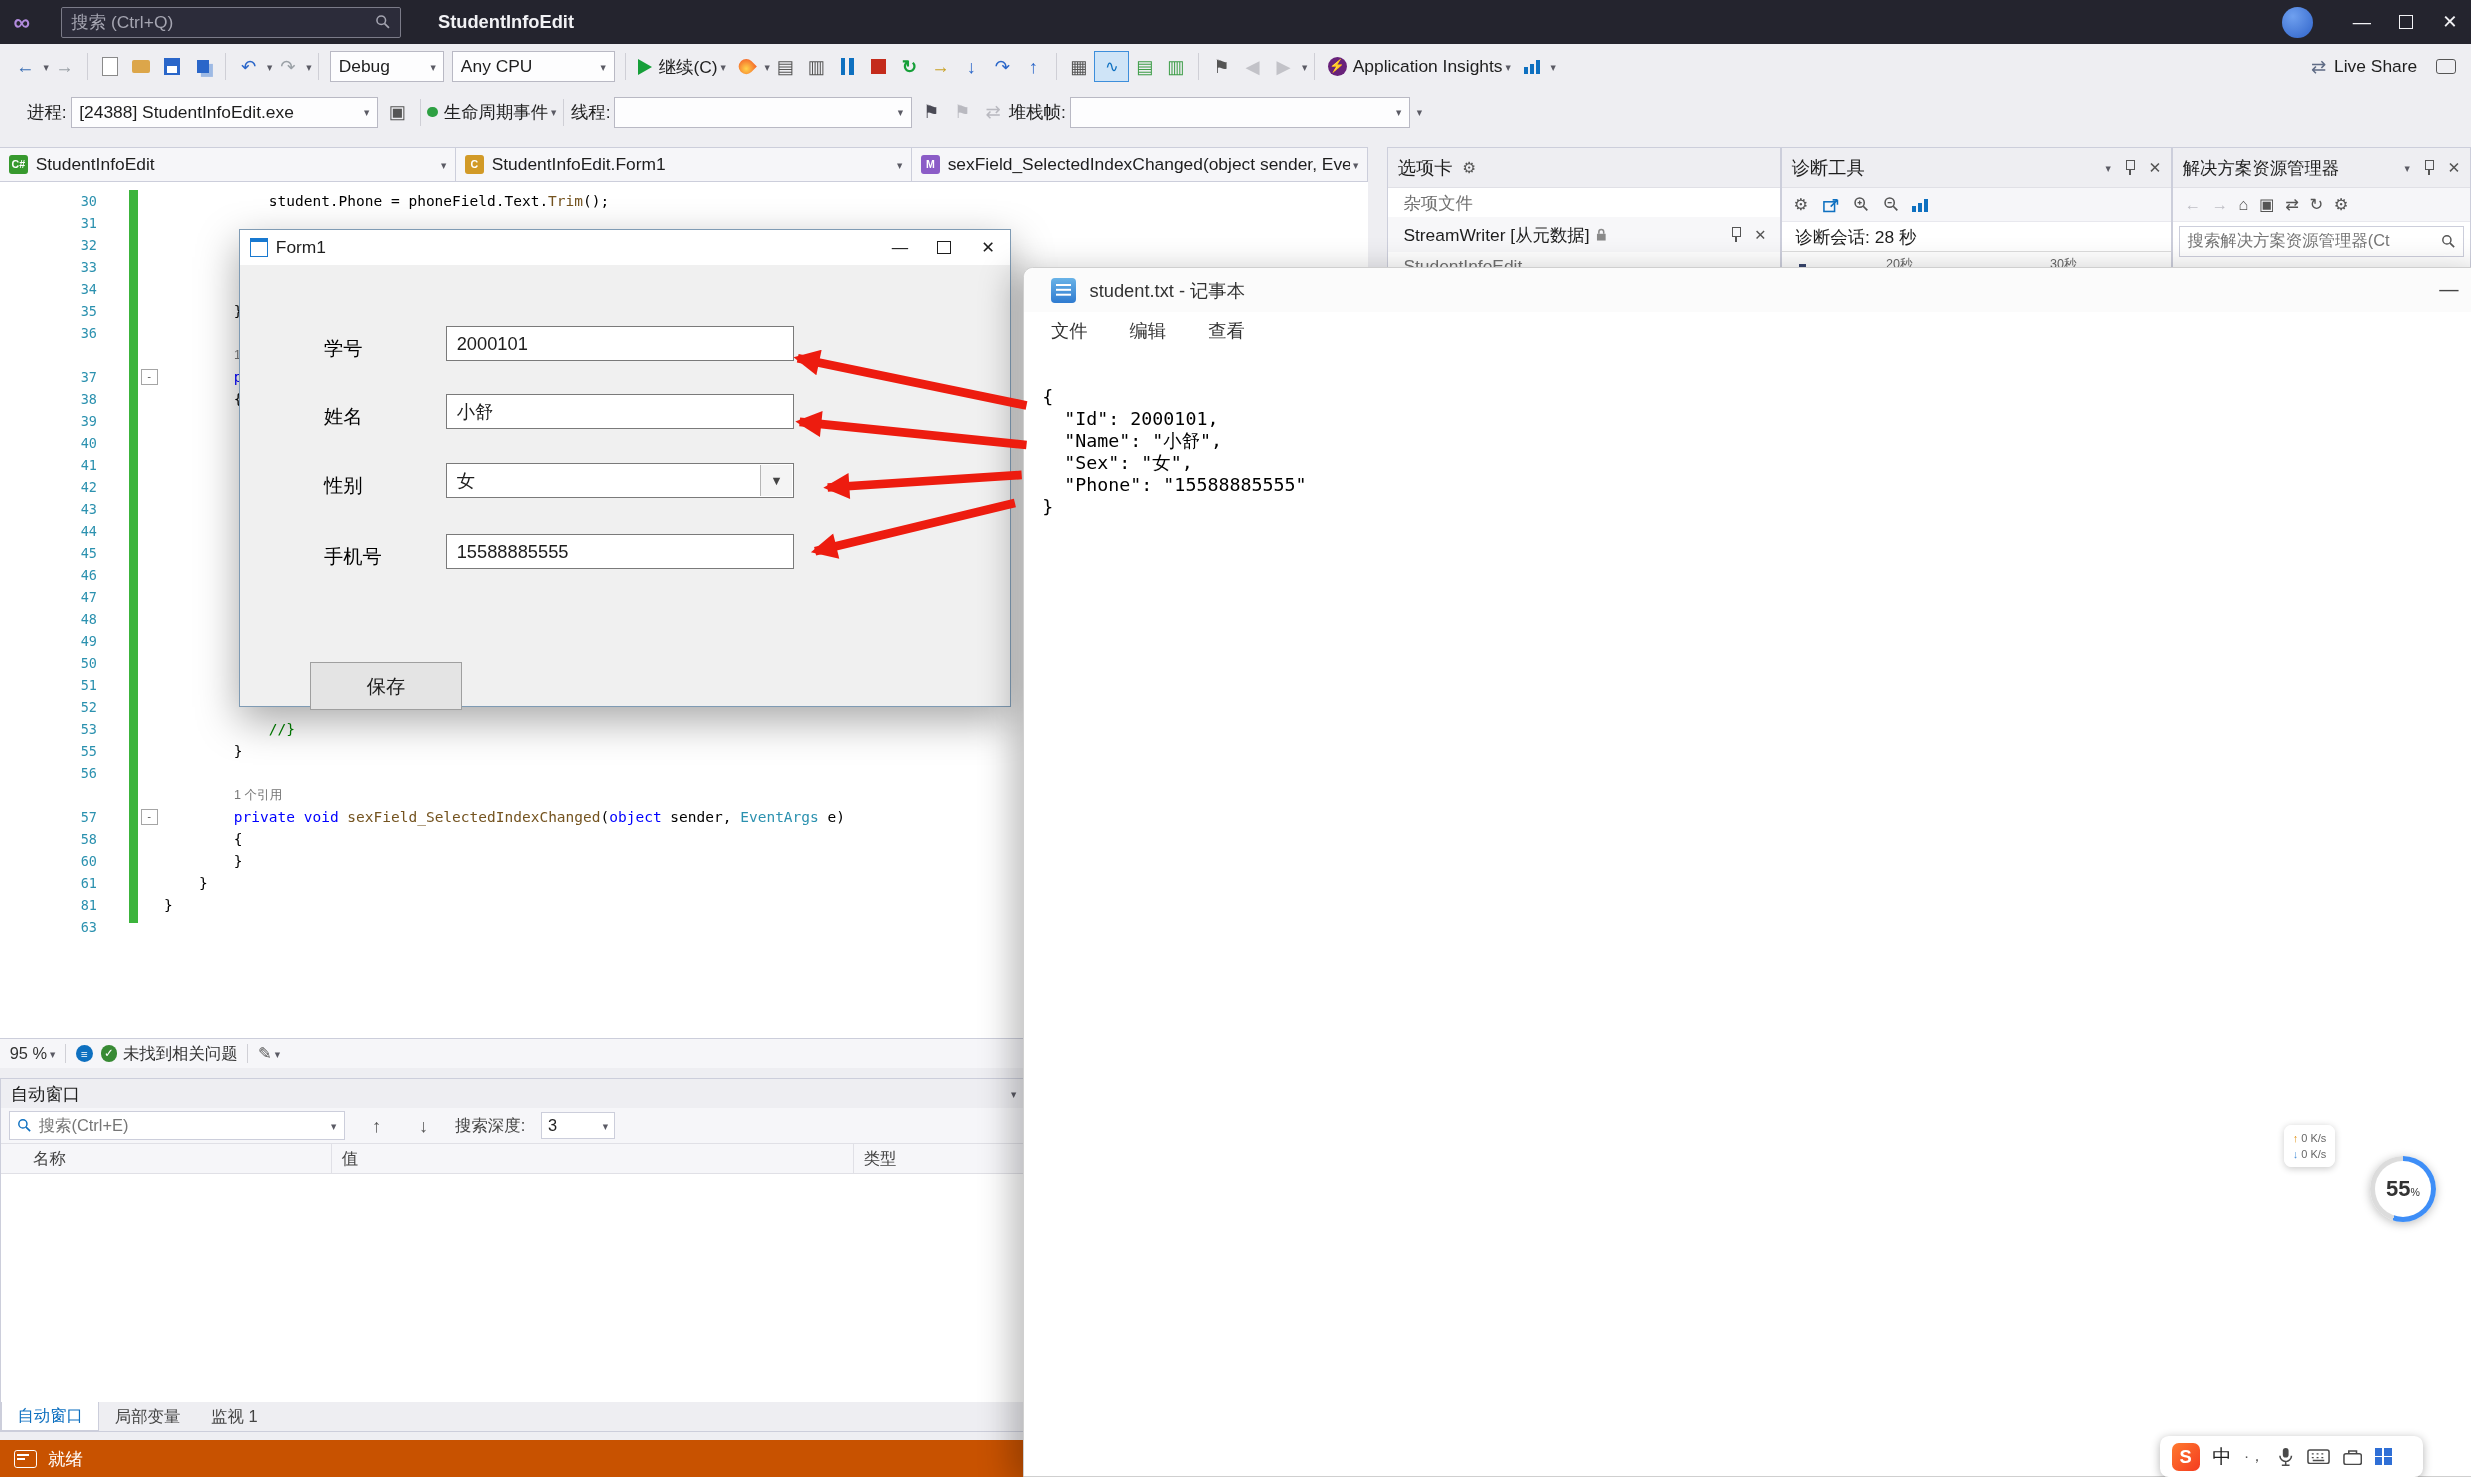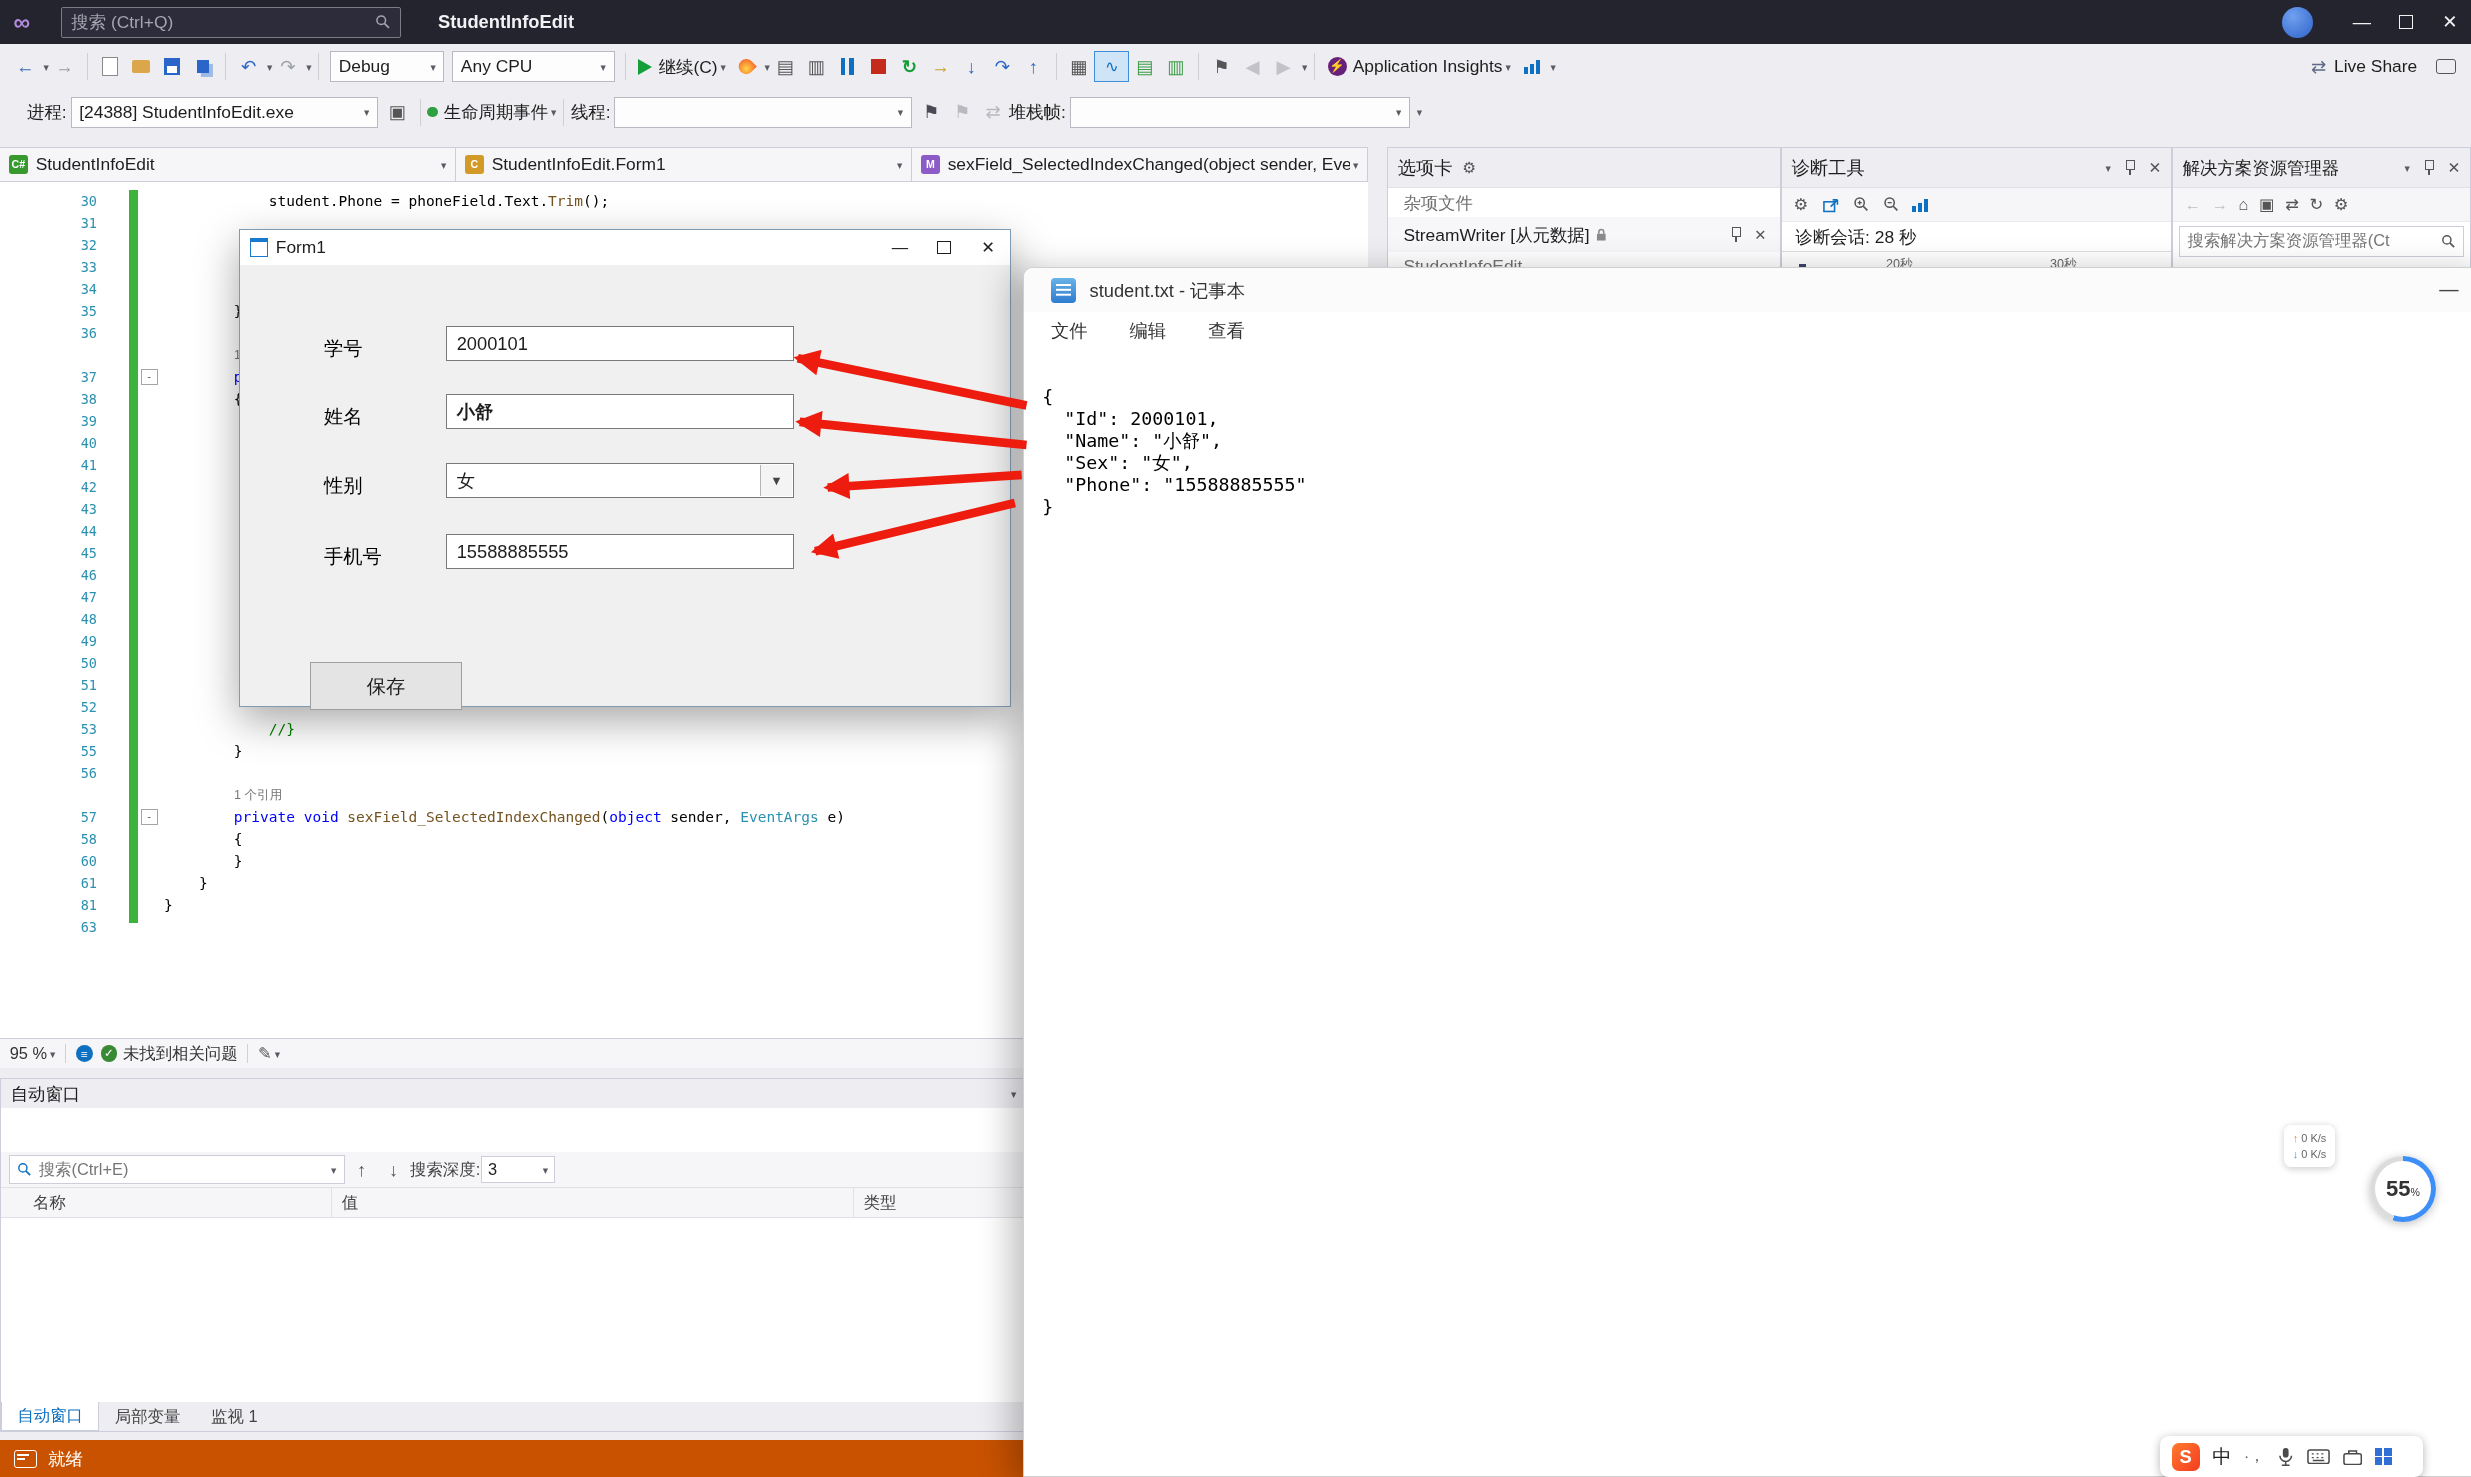--- a/index.html
+++ b/index.html
@@ -63,21 +63,21 @@
   .c-m{color:var(--method-brown,#74531f);} .c-c{color:var(--comment-green,#008000);}
   #zoombar{position:absolute;left:0;top:1038px;width:1368px;height:30px;background:#f6f6f9;border-top:1px solid #cccedb;
            display:flex;align-items:center;font-size:16.4px;color:#333;padding-left:9.7px;box-sizing:border-box;}
   .zb-sep{width:1px;height:19.3px;background:#d0d0d6;margin:0 9.7px;}
   .health-ico{width:17.4px;height:17.4px;border-radius:50%;background:#0e70c0;color:#fff;font-size:11.6px;line-height:17.4px;text-align:center;}
   .ok-ico{width:16.4px;height:16.4px;border-radius:50%;background:#388a34;color:#fff;font-size:11.6px;line-height:16.4px;text-align:center;margin-right:5.8px;}
 
   
   #autos{position:absolute;left:0;top:1078px;width:1027px;height:354px;background:#fff;border:1px solid #cccedb;box-sizing:border-box;}
   #autos .title{height:29px;background:#eeeef2;display:flex;align-items:center;padding:0 9.7px;font-size:17.4px;}
-  #autos .atoolbar{height:35px;background:#f6f6f9;display:flex;align-items:center;padding:0 7.7px;gap:1px;border-bottom:1px solid #e0e0e6;margin-top:44px;}
+  #autos .atoolbar{height:35px;background:#f6f6f9;display:flex;align-items:center;padding:0 7.7px;gap:16px;border-bottom:1px solid #e0e0e6;}
   .asearch{width:319px;height:27px;border:1px solid #cccedb;background:#fff;display:flex;align-items:center;padding:0 7.7px;color:#767676;font-size:16.4px;}
   .acombo{width:60px;height:25px;border:1px solid #cccedb;background:#fff;display:flex;align-items:center;padding:0 5.8px;font-size:16.4px;}
   #autos .cols{height:29px;display:flex;align-items:center;background:#f6f6f9;border-bottom:1px solid #e0e0e6;font-size:16.4px;color:#444;}
   .colsep{width:1px;height:29px;background:#e0e0e6;}
   #autos .tabs{position:absolute;left:0;bottom:0;height:29px;display:flex;background:#eeeef2;width:100%;font-size:16.4px;}
   .atab{padding:0 15.4px;display:flex;align-items:center;color:#444;}
   .atab.active{background:#fff;border:1px solid #cccedb;border-top:none;color:#0e70c0;}
 
   
   #statusbar{position:absolute;left:0;top:1440px;width:2472px;height:38px;background:var(--status-debug,#c85200);
@@ -511,21 +511,21 @@
           <span class="fmaxbox"></span>
         </span>
       <span class="fbtn">✕</span>
     </div>
     <div style="position:relative;height:440px;">
       <span class="f-label" style="left:84px;top:70px;">学号</span>
       <div class="f-input" style="left:206px;top:61px;">
           <span>2000101</span>
         </div>
       <span class="f-label" style="left:84px;top:138px;">姓名</span>
-      <div class="f-input" style="left:206px;top:129px;font-weight:bold;">
+      <div class="f-input" style="left:206px;top:129px;">
           <span>小舒</span>
         </div>
       <span class="f-label" style="left:84px;top:207px;">性别</span>
       <div class="f-input" style="left:206px;top:198px;">
         <span>女</span>
         <span class="combo-arrow">▼</span>
       </div>
       <span class="f-label" style="left:84px;top:278px;">手机号</span>
       <div class="f-input" style="left:206px;top:269px;">
           <span>15588885555</span>

